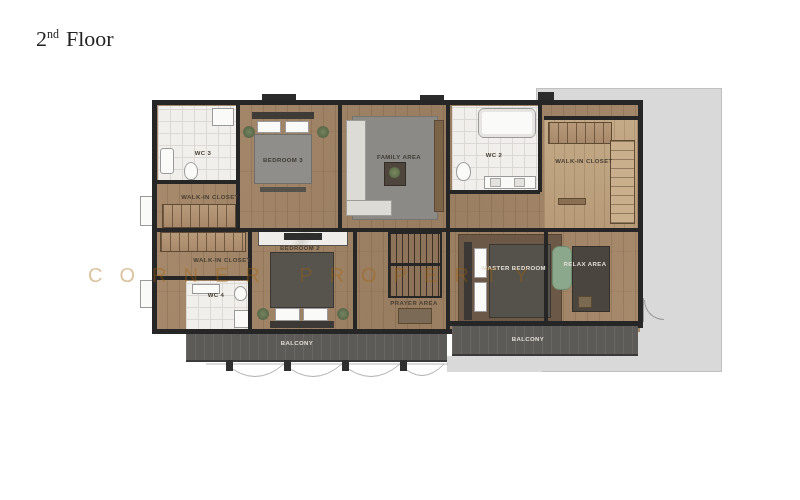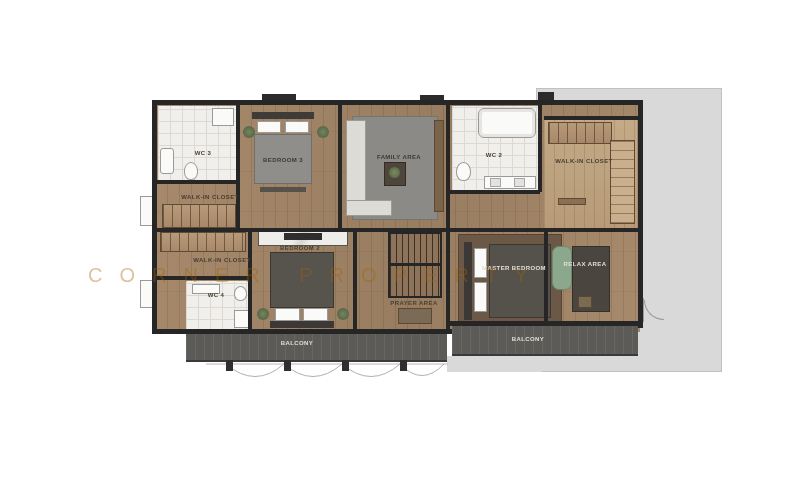--- a/index.html
+++ b/index.html
@@ -43,20 +43,23 @@
   .lbl.light{color:#e3ded6;}
   .post{position:absolute;background:#2f2f2f;z-index:5;}
   .stub{position:absolute;background:#2b2b2b;z-index:5;}
   svg{position:absolute;z-index:4;}
 </style>
 </head>
 <body>
 
 <div id="canvas">
 
+  <div class="title">
+    <span>2</span><sup>nd</sup><span class="tw">Floor</span>
+  </div>
 
   <div class="watermark">CORNER PROPERTY</div>
 
   <div class="abs terrace" style="left:536px;top:88px;width:186px;height:284px;"></div>
   <div class="abs terrace" style="left:447px;top:356px;width:95px;height:16px;border:none;"></div>
 
   <div class="abs wood" style="left:155px;top:103px;width:485px;height:229px;"></div>
 
   <div class="abs room tile" style="left:158px;top:106px;width:80px;height:76px;"></div>
   <div class="abs room tile" style="left:452px;top:106px;width:88px;height:86px;"></div>

